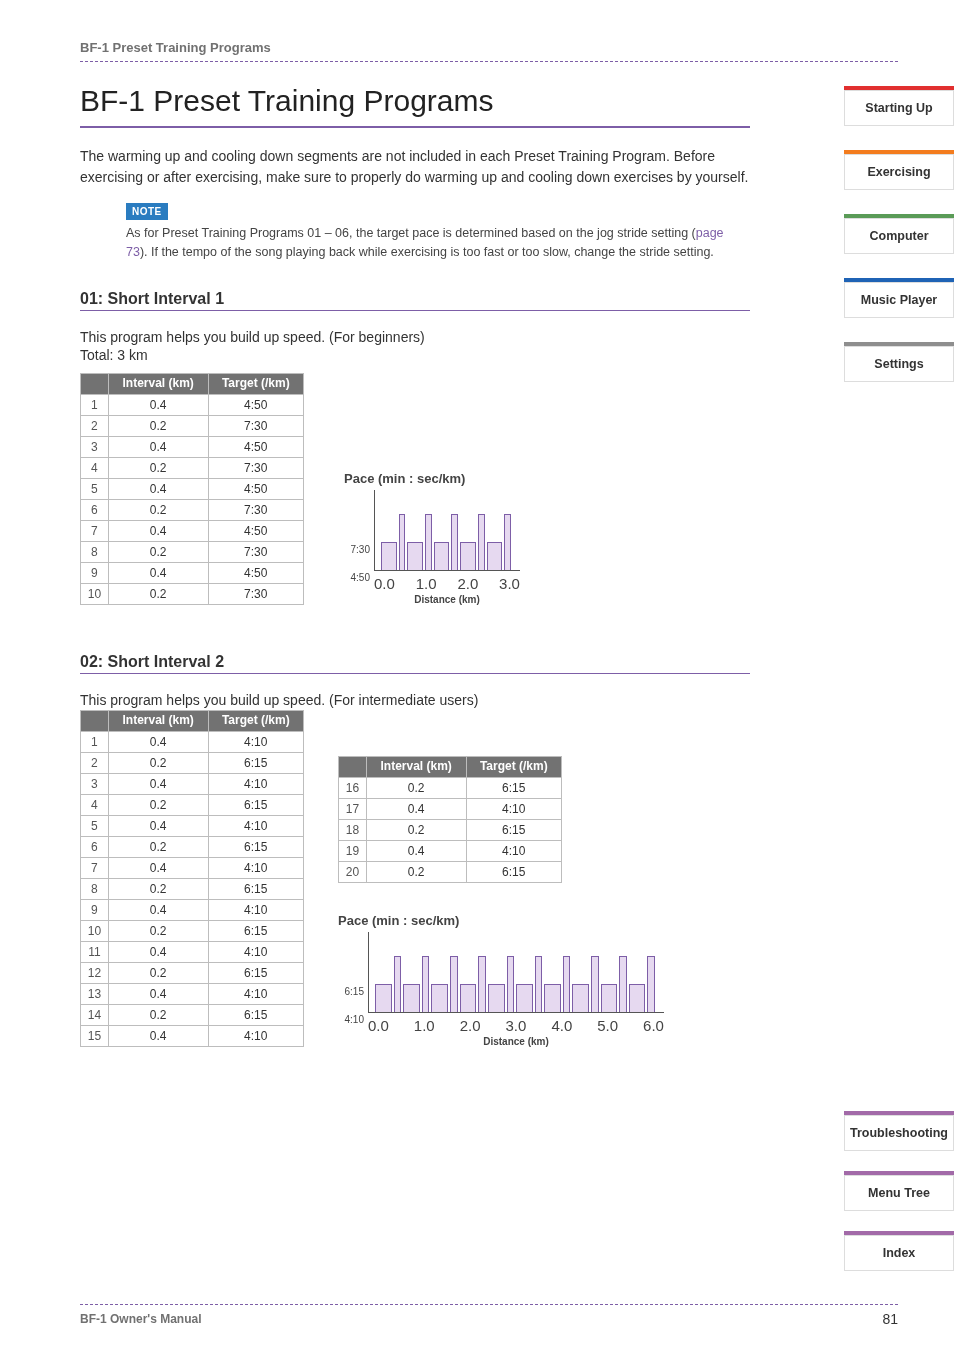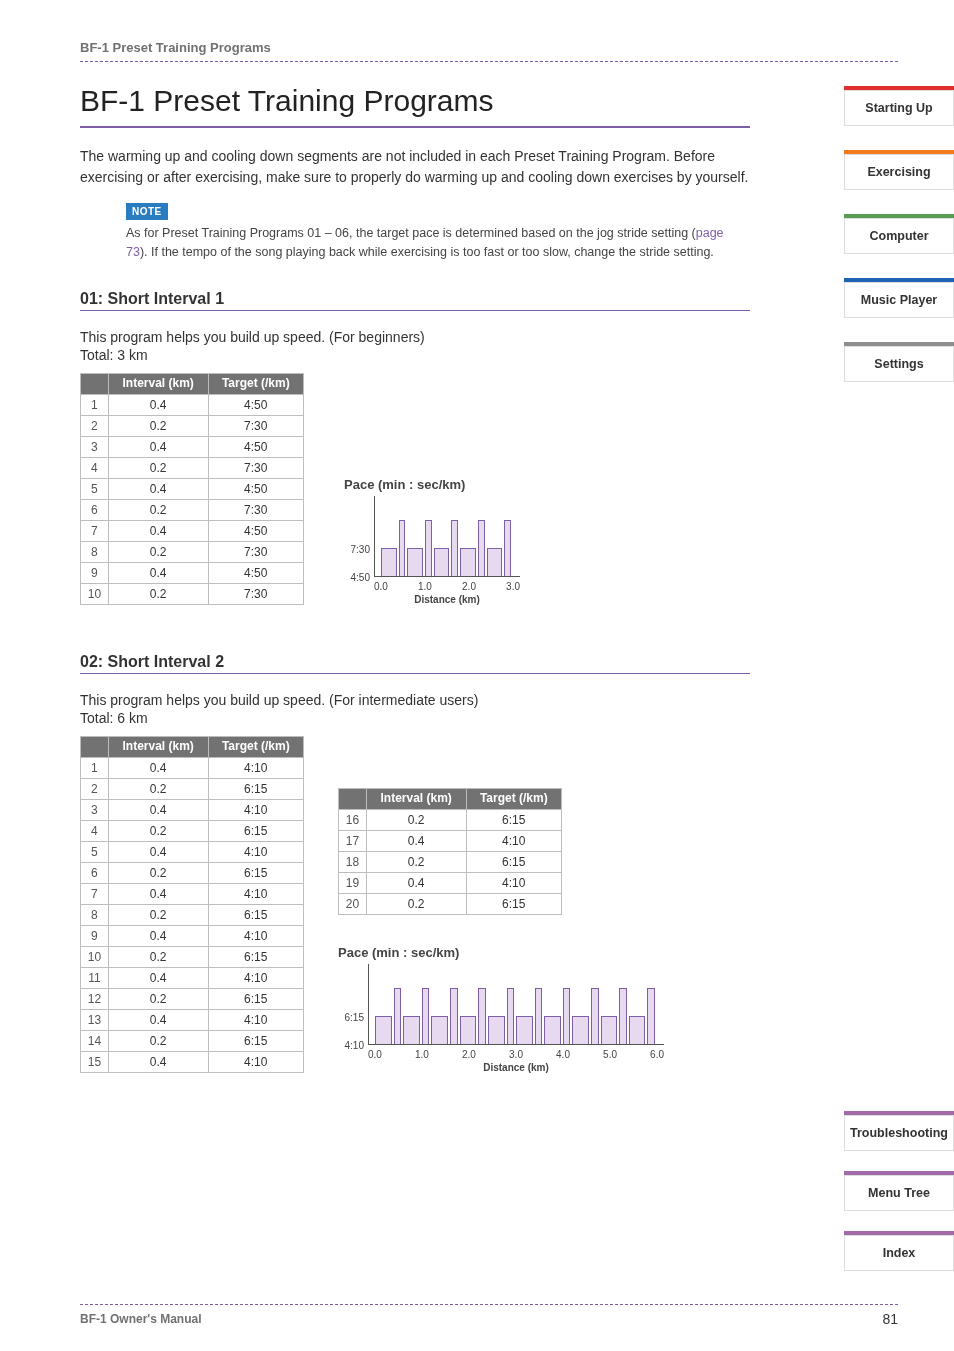--- a/index.html
+++ b/index.html
@@ -47,21 +47,21 @@
   table.data th,table.data td{border:1px solid #bdbdbd;padding:3px 4px;text-align:center;}
   table.data th{background:var(--table-head);color:#fff;font-weight:bold;line-height:1.15;}
   table.data th:first-child{background:var(--table-head);}
   table.data td:first-child{color:#555;}
   .chart-wrap{font-size:11px;color:#444;}
   .chart-title{font-weight:bold;font-size:13px;margin-bottom:4px;}
   .chart-area{border-left:1.5px solid #555;border-bottom:1.5px solid #555;position:relative;padding-right:4px;}
   .bars{display:flex;align-items:flex-end;gap:2px;height:80px;padding-left:6px;padding-right:4px;}
   .bar{width:11px;background:var(--light-purple);border:1px solid var(--purple);border-bottom:none;}
   .ytick{position:absolute;right:100%;padding-right:4px;font-size:10px;transform:translateY(50%);}
-  .xticks{display:flex;justify-content:space-between;font-size:10px;margin-top:4px;}
+  .xticks{display:flex;justify-content:space-between;font-size:15px;margin-top:4px;}
   .xlabel{text-align:center;font-weight:bold;font-size:10px;margin-top:2px;}
 
   
   .side-tabs{position:absolute;right:0;top:90px;display:flex;flex-direction:column;gap:28px;}
   .tab{width:110px;height:36px;display:flex;align-items:center;justify-content:center;font-weight:bold;font-size:12.5px;position:relative;background:#fff;box-shadow:0 0 0 1px #ddd inset;}
   .tab::before{content:"";position:absolute;left:0;right:0;top:-4px;height:4px;}
   .tab::after{content:"";position:absolute;right:-4px;top:-4px;bottom:0;width:4px;}
   .tab.red::before,.tab.red::after{background:var(--red);}
   .tab.orange::before,.tab.orange::after{background:var(--orange);}
   .tab.green::before,.tab.green::after{background:var(--green);}
@@ -196,21 +196,20 @@
         </div>
       </div>
     </div>
   </div>
 
   <div class="spacer"></div>
 
   <div class="section-title">02: Short Interval 2</div>
   <div class="section-rule"></div>
   <p class="section-desc">This program helps you build up speed. (For intermediate users)</p>
-  <p class="section-total">Total: 6 km</p>
 
   <div class="row">
     <table class="data">
       <thead>
           <tr>
         <th></th>
         <th>Interval (km)</th>
         <th>Target (/km)</th>
       </tr>
         </thead>

